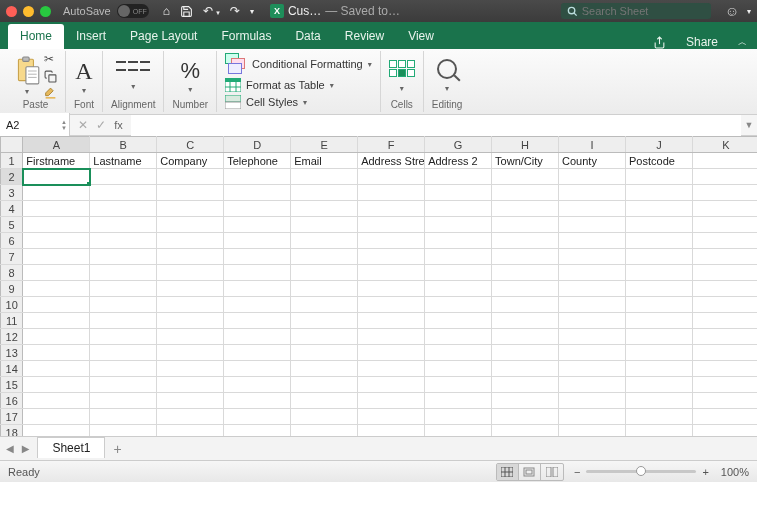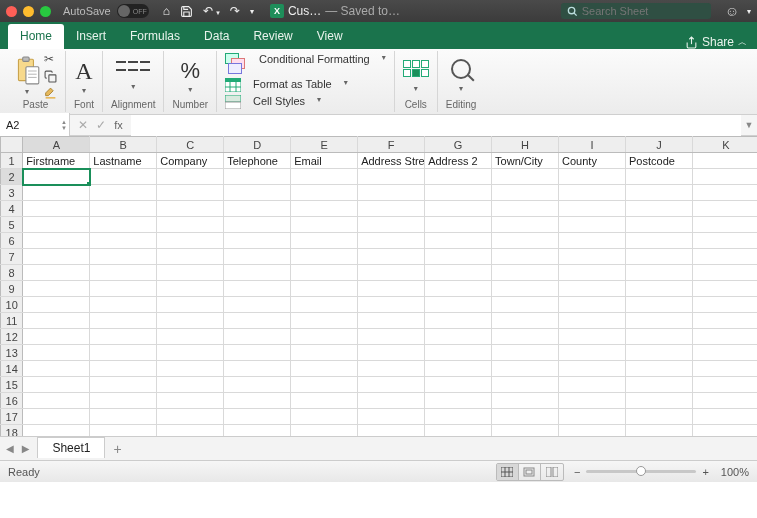--- a/index.html
+++ b/index.html
@@ -18,37 +18,37 @@
   .doc-x{width:14px;height:14px;background:#1e8e5a;color:#fff;display:flex;align-items:center;justify-content:center;font-size:9px;font-weight:bold;border-radius:2px}
   .flex-sp{flex:1}
   .search-sheet{display:flex;align-items:center;background:#2f4f43;border-radius:3px;padding:2px 6px;color:#bdd;gap:4px;width:150px}
   .search-sheet input{background:transparent;border:none;outline:none;color:#bdd;font-size:11px;width:110px}
   .smiley{color:#ddd;font-size:14px;margin-left:8px}
 
   
   .ribbontabs{height:27px;background:#1a734c;display:flex;align-items:flex-end;padding-left:8px}
   .tab{padding:5px 12px 6px;color:#e8f3ec;font-size:12px;cursor:pointer}
   .tab.active{background:#fff;color:#1a734c;font-weight:400;border-radius:3px 3px 0 0}
-  .share-area{margin-left:auto;display:flex;align-items:flex-end;color:#e8f3ec;padding-right:10px;gap:4px;font-size:12px}
+  .share-area{margin-left:auto;display:flex;align-items:flex-end;color:#e8f3ec;padding-right:10px;gap:20px;font-size:12px}
 
   
   .ribbon{height:66px;background:linear-gradient(#fbfbfb,#ececec);border-bottom:1px solid #cfcfcf;display:flex;padding:2px 6px;gap:0}
   .group{display:flex;flex-direction:column;align-items:center;justify-content:space-between;padding:2px 8px;border-right:1px solid #d6d6d6}
   .group:last-child{border-right:none}
   .group-label{font-size:10px;color:#666;margin-top:0}
   .group-body{display:flex;align-items:center;gap:4px;height:46px}
   .big-btn{display:flex;flex-direction:column;align-items:center;gap:1px;cursor:pointer}
   .small-col{display:flex;flex-direction:column;gap:4px;justify-content:center}
   .sm{font-size:12px;color:#444;cursor:pointer}
   .letterA{font-family:Georgia,serif;font-size:24px;color:#333}
   .align-grid{display:grid;grid-template-columns:repeat(3,10px);grid-template-rows:repeat(2,6px);gap:2px}
   .align-grid span{background:#444;height:2px;width:10px;display:block}
   .pct{font-size:22px;color:#333}
   .cfmt{display:flex;flex-direction:column;gap:3px;font-size:11px;color:#333}
-  .cfmt div{display:flex;gap:12px;cursor:pointer}
+  .cfmt div{display:flex;align-items:center;gap:5px;cursor:pointer}
   .cell-icon{width:22px;height:22px;position:relative}
   .cell-icon .c{position:absolute;width:14px;height:11px;border:1px solid #2a7;background:#cfe}
   .cell-icon .c1{left:0;top:0}.cell-icon .c2{left:6px;top:5px}.cell-icon .c3{left:3px;top:10px}
   .cells-grid{display:grid;grid-template-columns:repeat(3,8px);grid-template-rows:repeat(2,8px);gap:1px}
   .cells-grid span{background:#fff;border:1px solid #2a7}
   .mag{width:20px;height:20px;border:2px solid #555;border-radius:50%;position:relative}
   .mag::after{content:"";position:absolute;width:8px;height:2px;background:#555;transform:rotate(45deg);right:-6px;bottom:-2px}
 
   
   .fbar{height:21px;background:#f5f5f5;border-bottom:1px solid #d0d0d0;display:flex;align-items:center}
@@ -127,20 +127,21 @@
     </span>
     <input placeholder="Search Sheet" style="">
   </div>
   <span class="smiley">☺</span>
   <span class="t-icon" style="font-size:8px;margin-left:2px">▾</span>
 </div>
 
 <div class="ribbontabs">
   <div class="tab active">Home</div>
   <div class="tab">Insert</div>
+  <div class="tab">Page Layout</div>
   <div class="tab">Formulas</div>
   <div class="tab">Data</div>
   <div class="tab">Review</div>
   <div class="tab">View</div>
   <div class="share-area">
     <span>
       <svg width="13" height="13" viewBox="0 0 24 24" fill="none" stroke="#e8f3ec" stroke-width="2">
           <path d="M4 12v8a2 2 0 0 0 2 2h12a2 2 0 0 0 2-2v-8"></path>
           <polyline points="16 6 12 2 8 6"></polyline>
           <line x1="12" y1="2" x2="12" y2="15"></line>

